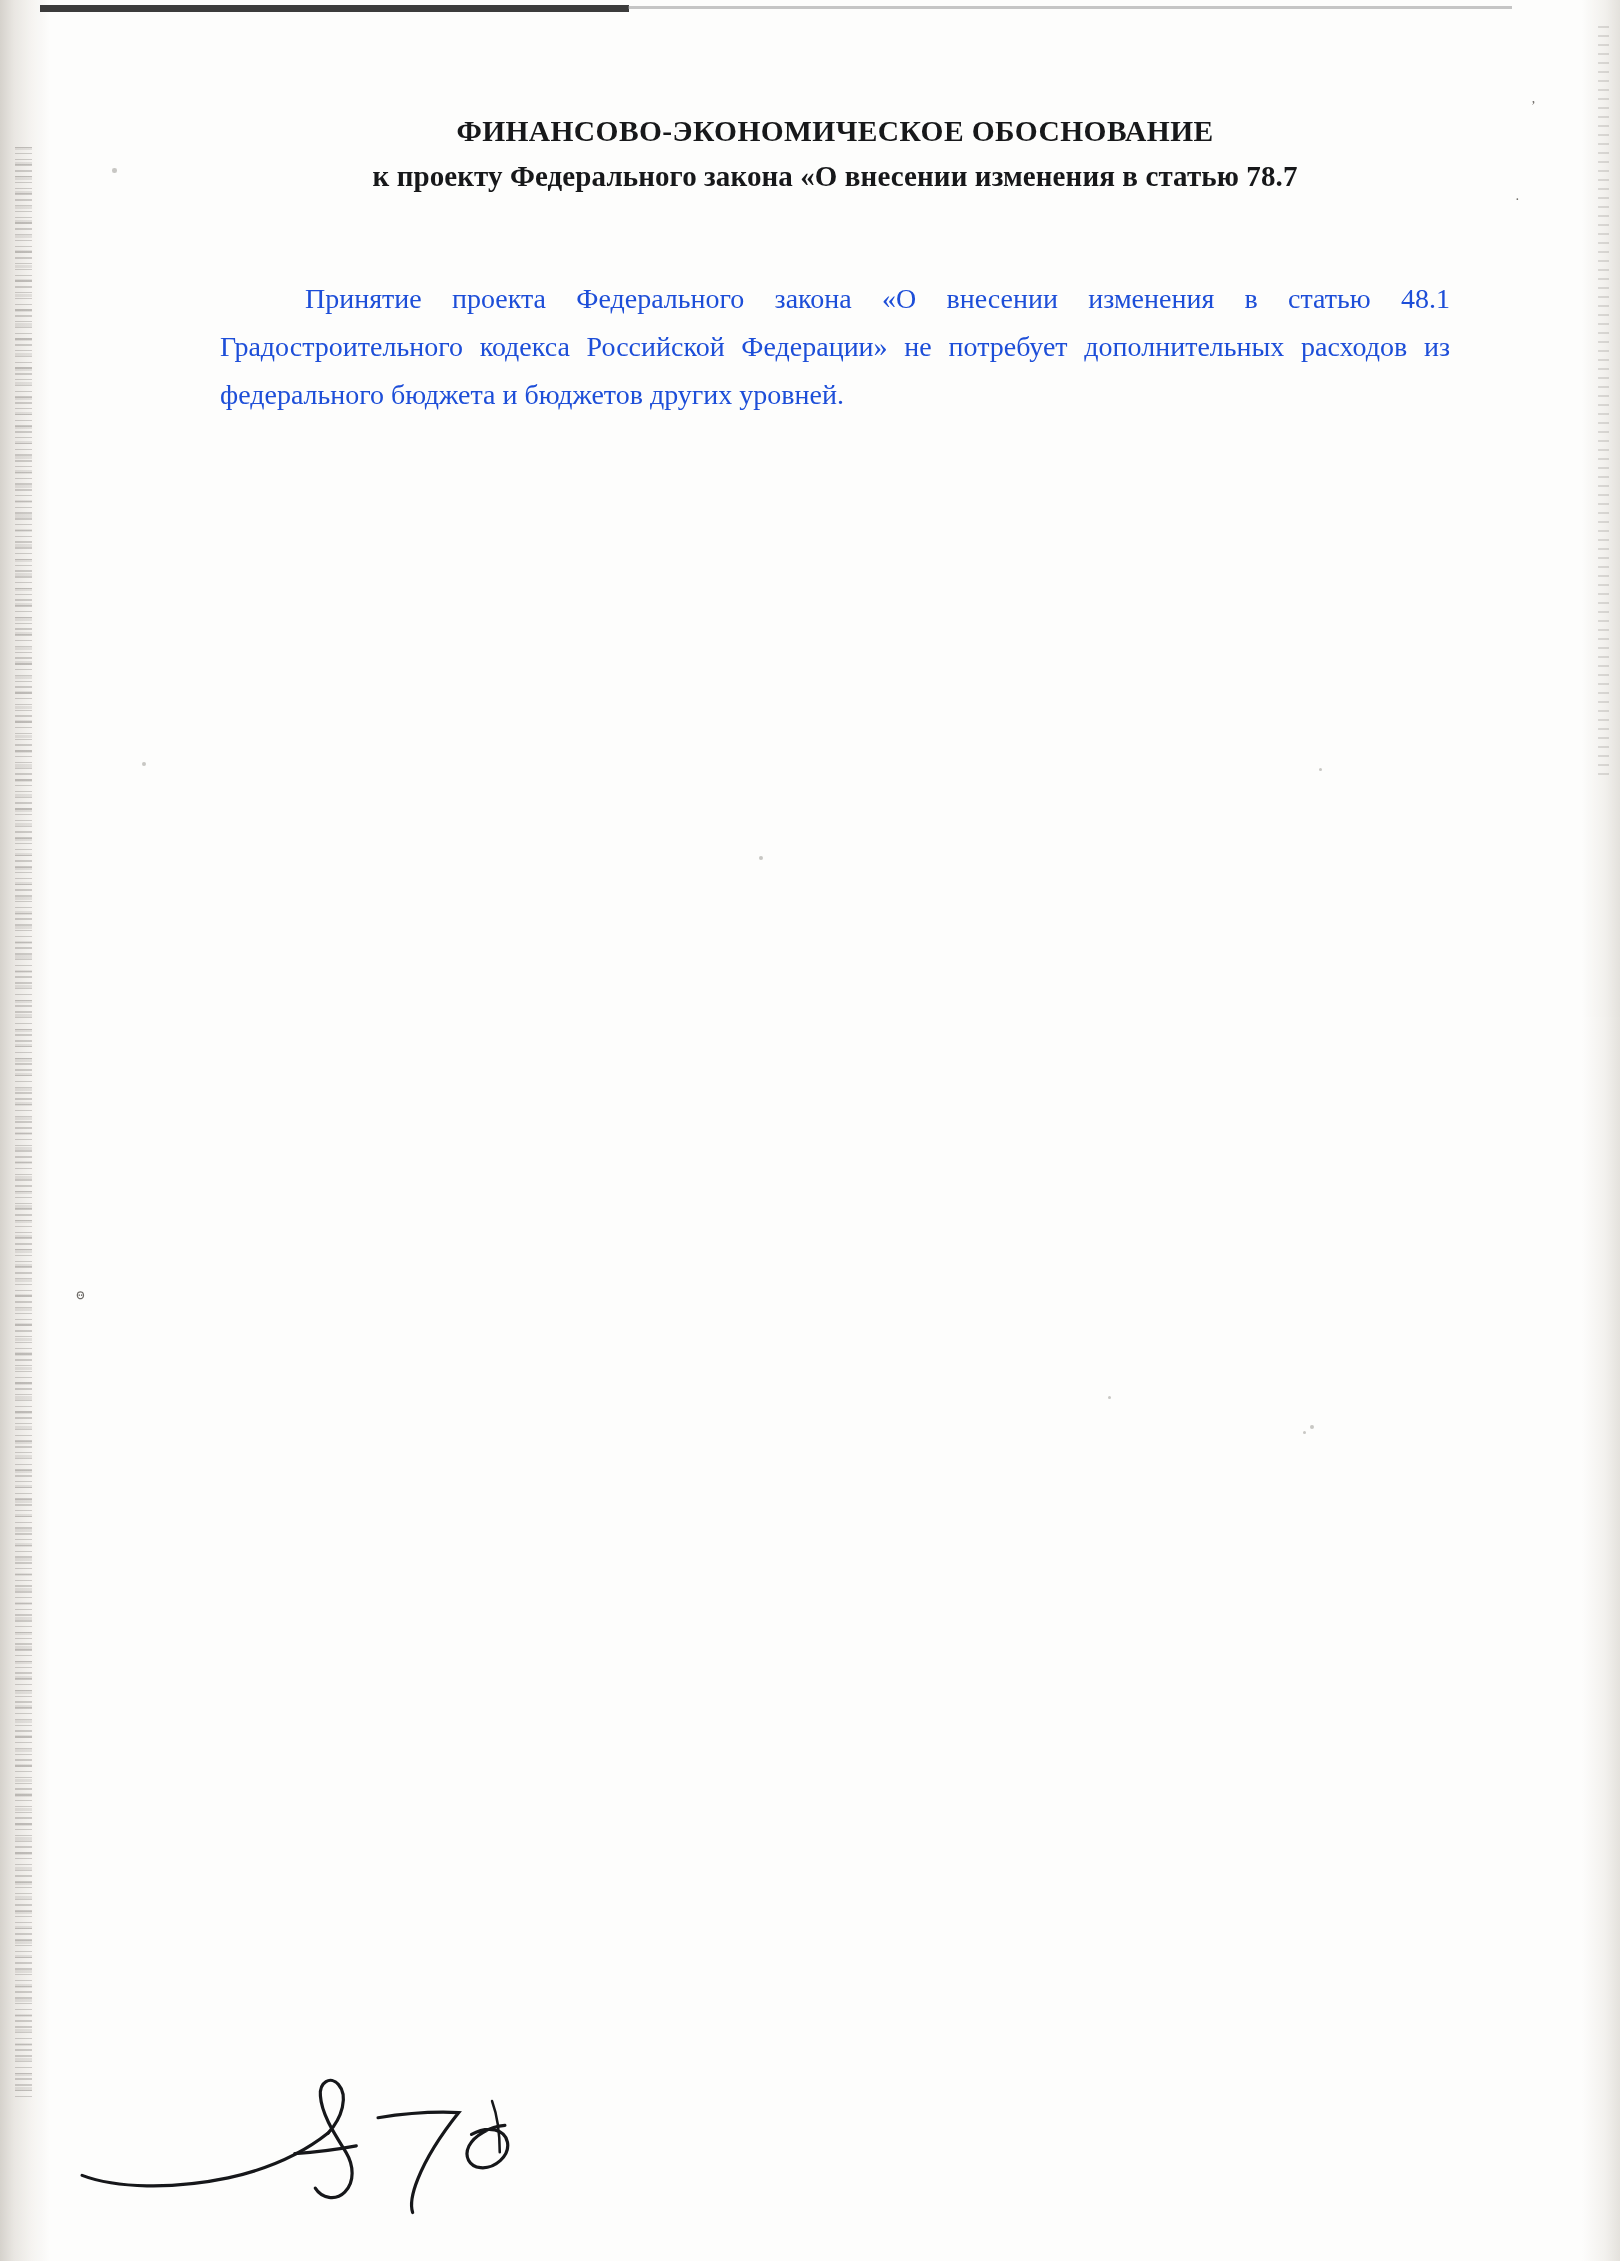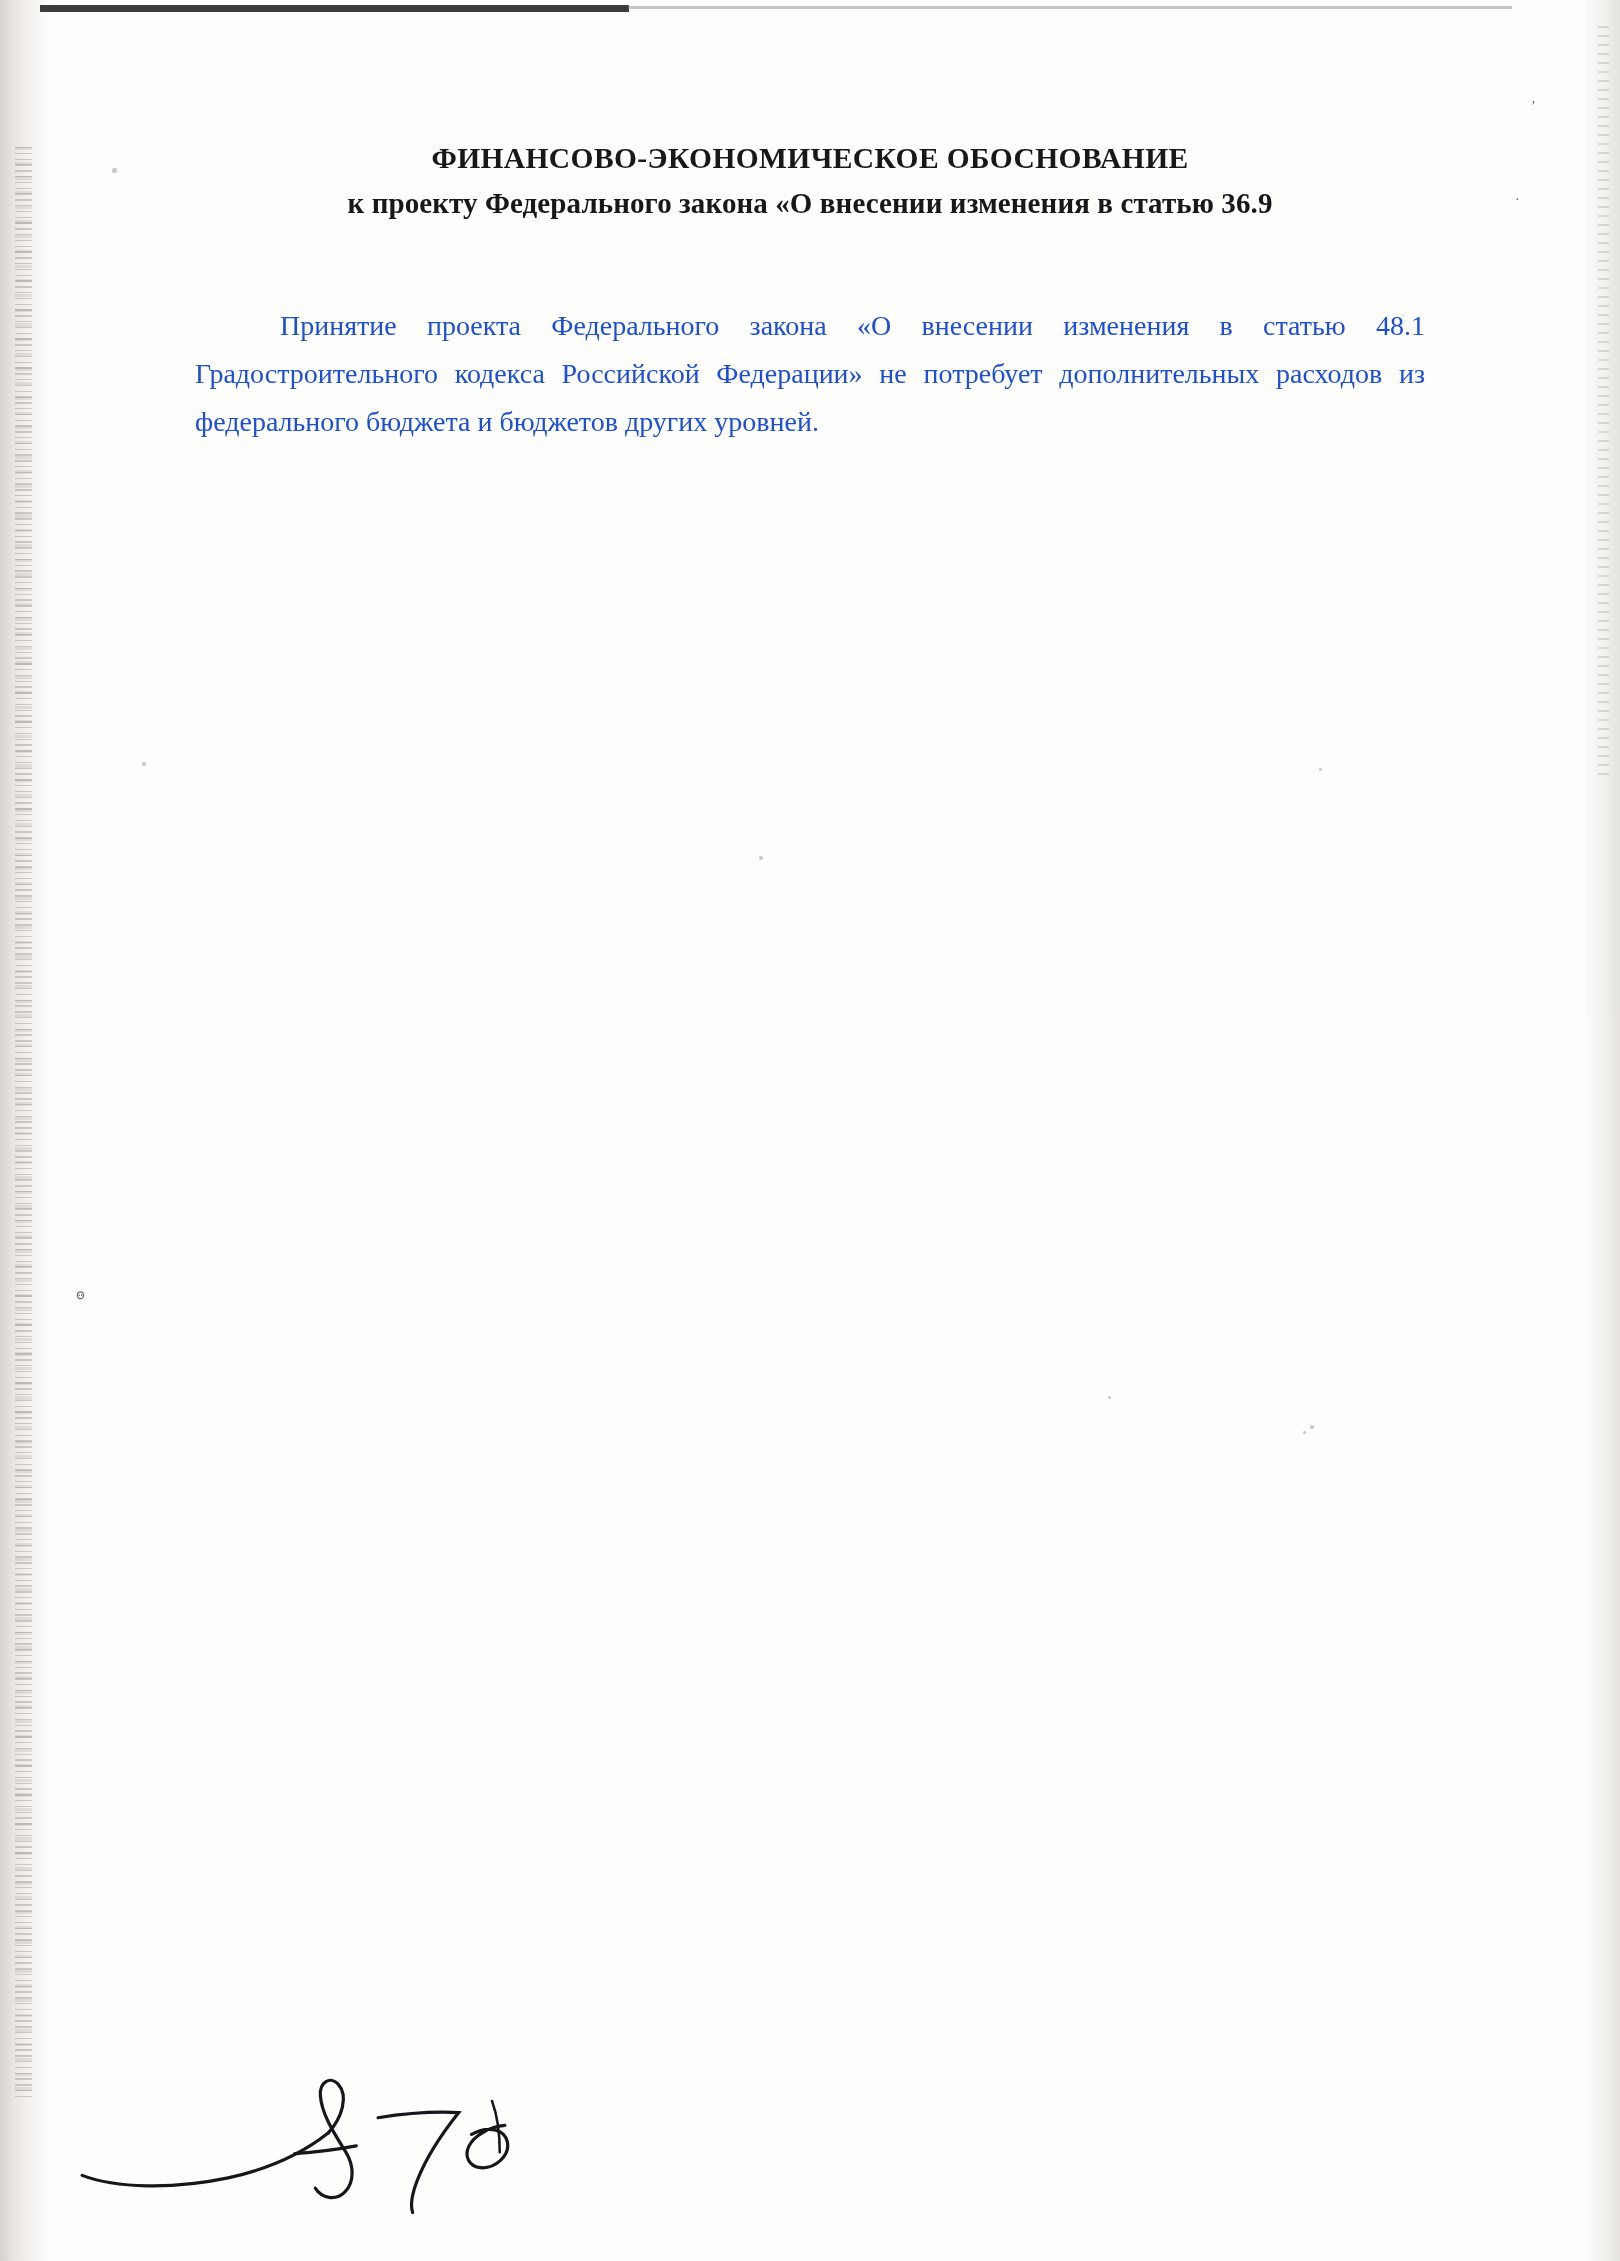--- a/index.html
+++ b/index.html
@@ -99,24 +99,23 @@
   .speck {
     position: absolute;
     background: #9d9a95;
     border-radius: 50%;
     opacity: .55;
   }
 
   
   .content {
     position: absolute;
-    left: 195px;
+    left: 220px;
     top: 109px;
     width: 1230px;
-    margin-top: 27px;
   }
   .title-block {
     text-align: center;
     font-weight: bold;
     font-size: 29px;
     line-height: 1.52;
     color: #17181a;
     letter-spacing: 0.1px;
   }
   .title-line-1 { font-size: 29.5px; letter-spacing: 0.4px; }
@@ -169,21 +168,21 @@
   <div class="speck" style="left:1108px;top:1396px;width:3.2px;height:3.2px;"></div>
   <div class="speck" style="left:1303px;top:1431px;width:3.2px;height:3.2px;"></div>
   <div class="stray-mark" style="left:76px;top:1284px;">ꙫ</div>
   <div class="stray-mark" style="left:1531px;top:99px;">ʼ</div>
   <div class="stray-mark" style="left:1515px;top:192px;">·</div>
 
   <div class="content">
 
     <div class="title-block">
       <div class="title-line-1">ФИНАНСОВО-ЭКОНОМИЧЕСКОЕ ОБОСНОВАНИЕ</div>
-      <div class="title-line-2">к проекту Федерального закона «О внесении изменения в статью 36.9</div>
+      <div class="title-line-2">к проекту Федерального закона «О внесении изменения в статью 78.7</div>
     </div>
 
     <div class="body-block">Принятие проекта Федерального закона «О внесении изменения в статью 48.1 Градостроительного кодекса Российской Федерации» не потребует дополнительных расходов из федерального бюджета и бюджетов других уровней.</div>
 
   </div>
 
   <div class="signature">
     <svg width="474" height="167" viewBox="0 0 740 260" fill="none" xmlns="http://www.w3.org/2000/svg" aria-hidden="true">
       <path d="M8 186 C 60 206, 150 208, 236 190 C 300 176, 352 152, 392 120" stroke="#16171a" stroke-width="5" fill="none" stroke-linecap="round"></path>
       <path d="M392 120 C 414 96, 424 62, 408 44 C 396 30, 378 40, 380 62 C 382 92, 404 124, 420 150 C 432 170, 434 196, 418 212 C 404 226, 382 222, 372 206" stroke="#16171a" stroke-width="5" fill="none" stroke-linecap="round"></path>

